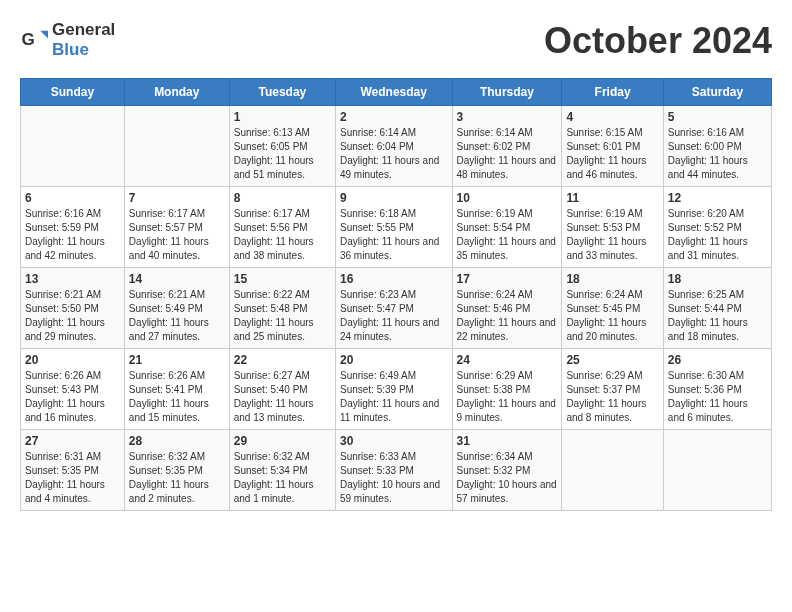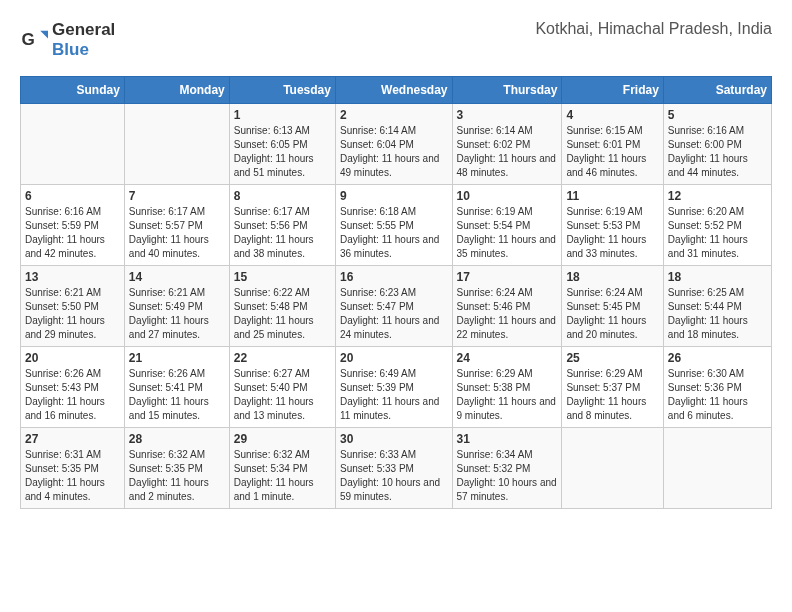--- a/index.html
+++ b/index.html
@@ -39,21 +39,21 @@
     }
     table {
       width: 100%;
       border-collapse: collapse;
       font-size: 11px;
     }
     thead tr th {
       background-color: #3a7cc1;
       color: #fff;
       padding: 6px 4px;
-      text-align: right;
+      text-align: center;
       font-size: 12px;
       font-weight: bold;
       border: 1px solid #2a6cb1;
     }
     tbody tr td {
       border: 1px solid #ccc;
       vertical-align: top;
       padding: 4px;
       min-height: 80px;
       height: 80px;
@@ -87,21 +87,21 @@
       <polygon points="26,6 36,6 36,16" fill="#3a7cc1"></polygon>
     </svg>
     <div>
       <div>
         <span style="font-size:17px;font-weight:bold;color:#333;">General</span><br>
         <span style="font-size:17px;font-weight:bold;color:#3a7cc1;">Blue</span>
       </div>
     </div>
   </div>
   <div class="title-block">
-    <div class="location-title">Kotkhai, Himachal Pradesh, India</div>
+    <div class="month-title">October 2024</div>
   </div>
 </div>
 
 <table>
   <thead>
     <tr id="header-row">
     <th>Sunday</th>
         <th>Monday</th>
         <th>Tuesday</th>
         <th>Wednesday</th>

